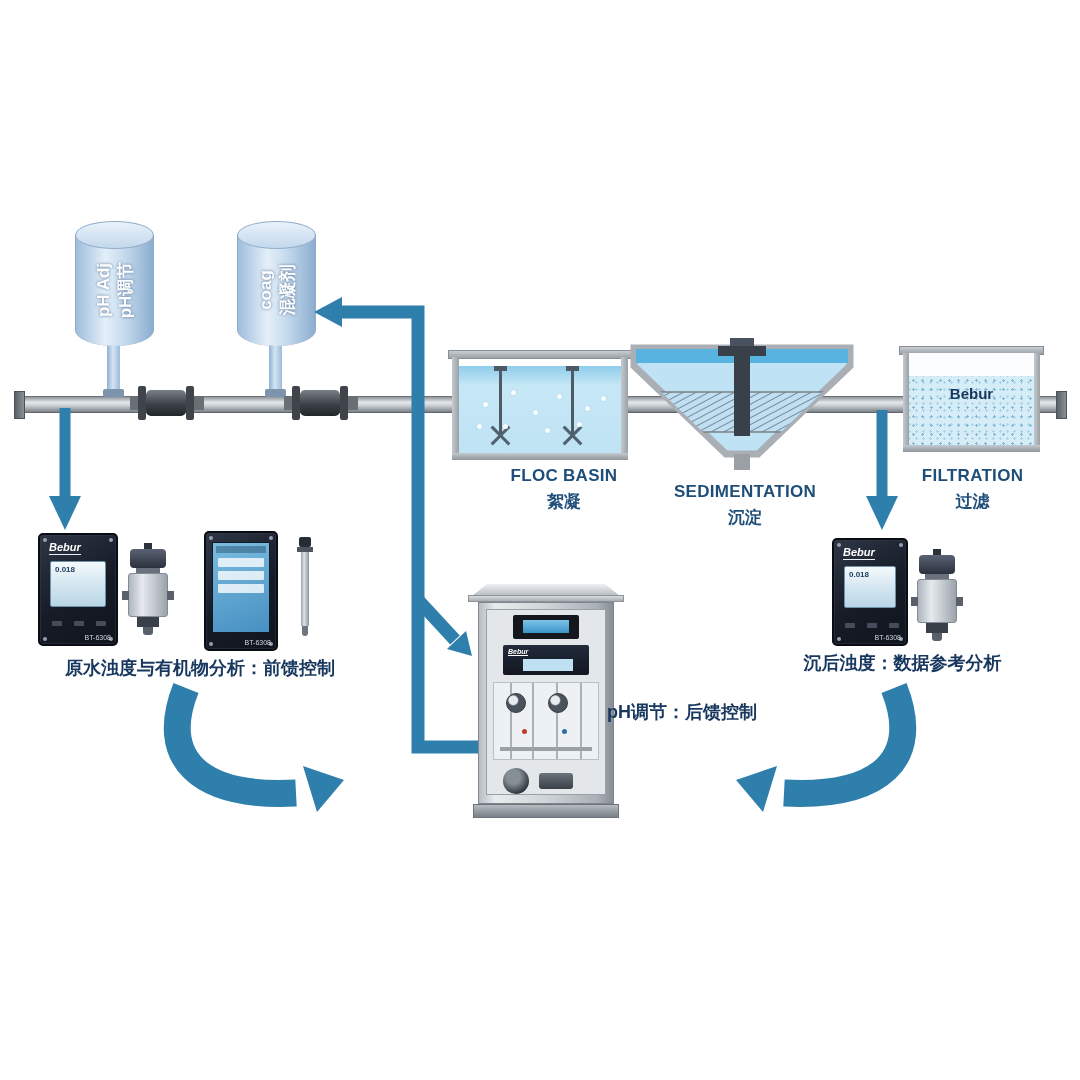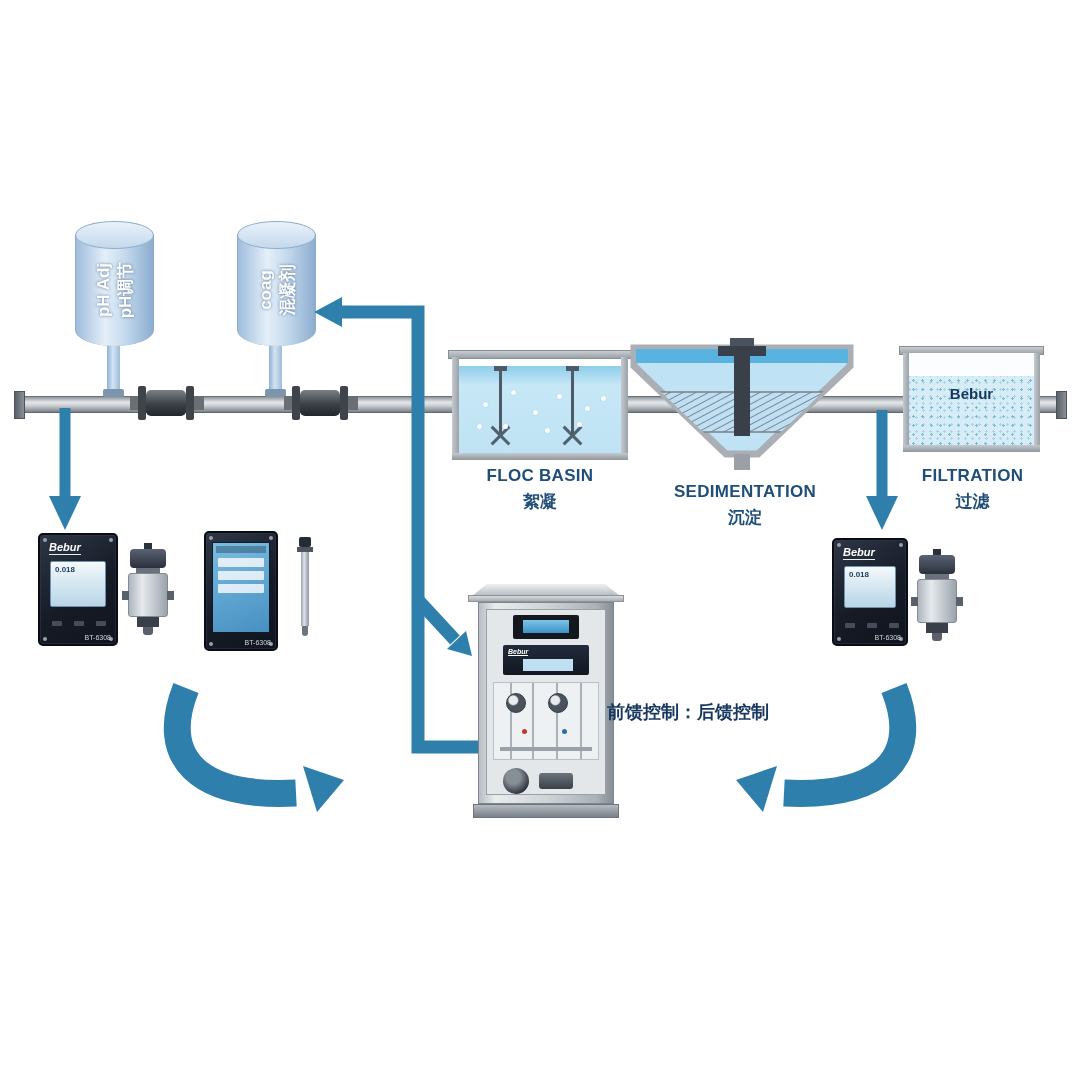--- a/index.html
+++ b/index.html
@@ -364,29 +364,31 @@
           <div class="dot" style="left:68px;top:46px;background:#2e6da4;"></div>
           <div class="manifold"></div>
         </div>
         <div class="cab-pump"></div>
         <div class="cab-motor"></div>
       </div>
     </div>
     <div class="cab-base"></div>
   </div>
 
-  <div class="basin-label" style="left:452px;top:466px;width:176px;">
+  <div class="basin-label" style="left:476px;top:466px;width:176px;">
     <div class="en">FLOC BASIN</div>
     <div class="zh">絮凝</div>
   </div>
   <div class="basin-label" style="left:900px;top:466px;width:145px;">
     <div class="en">FILTRATION</div>
     <div class="zh">过滤</div>
   </div>
   <div class="basin-label" style="left:630px;top:482px;width:230px;">
     <div class="en">SEDIMENTATION</div>
     <div class="zh">沉淀</div>
   </div>
 
-  <div class="caption" style="left:607px;top:700px;width:240px;">前馈控制：后馈控制</div>
+  <div class="caption" style="left:30px;top:656px;width:340px;text-align:center;">原水浊度与有机物分析：前馈控制</div>
+  <div class="caption" style="left:760px;top:651px;width:285px;text-align:center;">沉后浊度：数据参考分析</div>
+  <div class="caption" style="left:607px;top:700px;width:240px;">pH调节：后馈控制</div>
 
 
 </div>
 
 </body></html>

